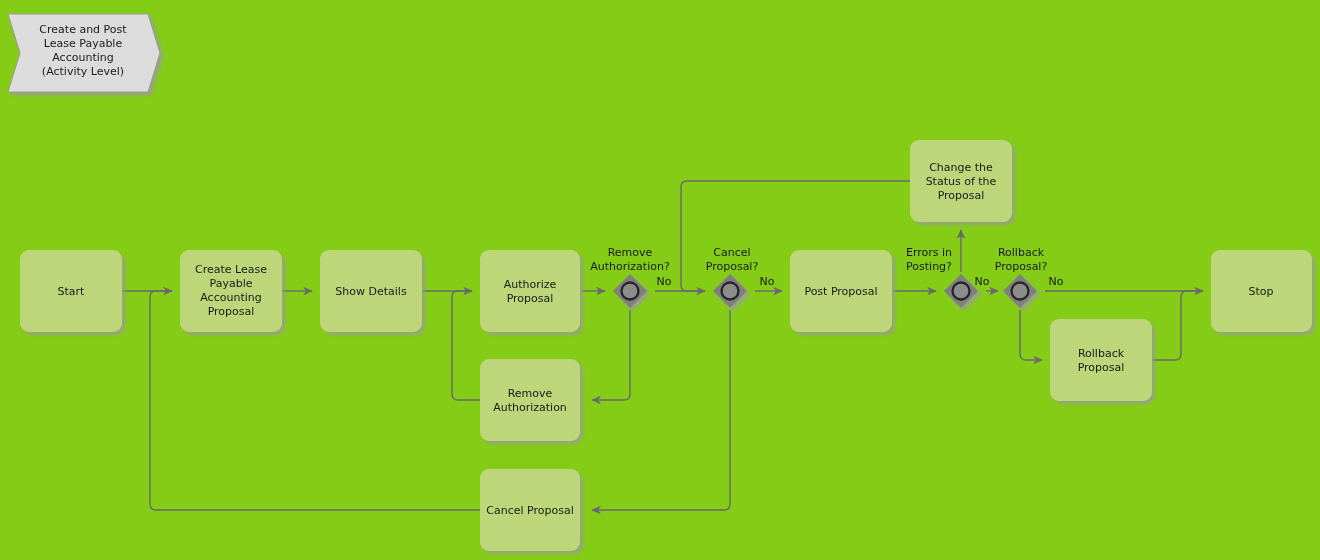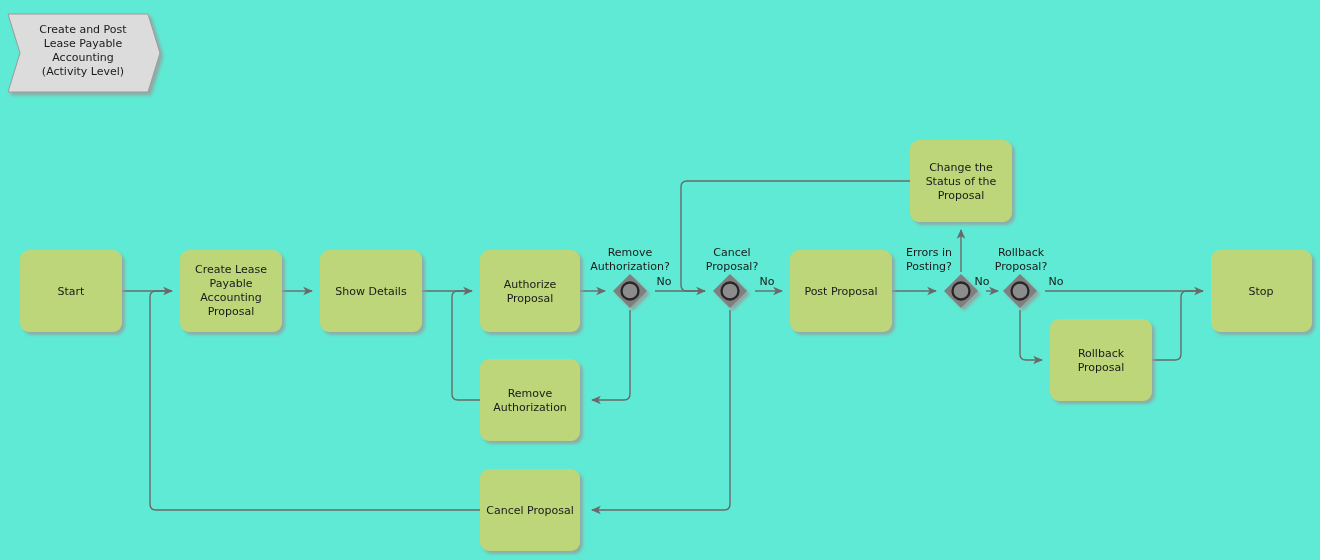--- a/index.html
+++ b/index.html
@@ -4,21 +4,21 @@
 <style>
   html, body {
     margin: 0;
     padding: 0;
     background: #ffffff;
   }
   #canvas {
     position: relative;
     width: 1320px;
     height: 560px;
-    background: #5eead4;
+    background: #84cc16;
     font-family: "DejaVu Sans", sans-serif;
     overflow: hidden;
   }
   svg#flow {
     position: absolute;
     top: 0;
     left: 0;
     width: 1320px;
     height: 560px;
   }

